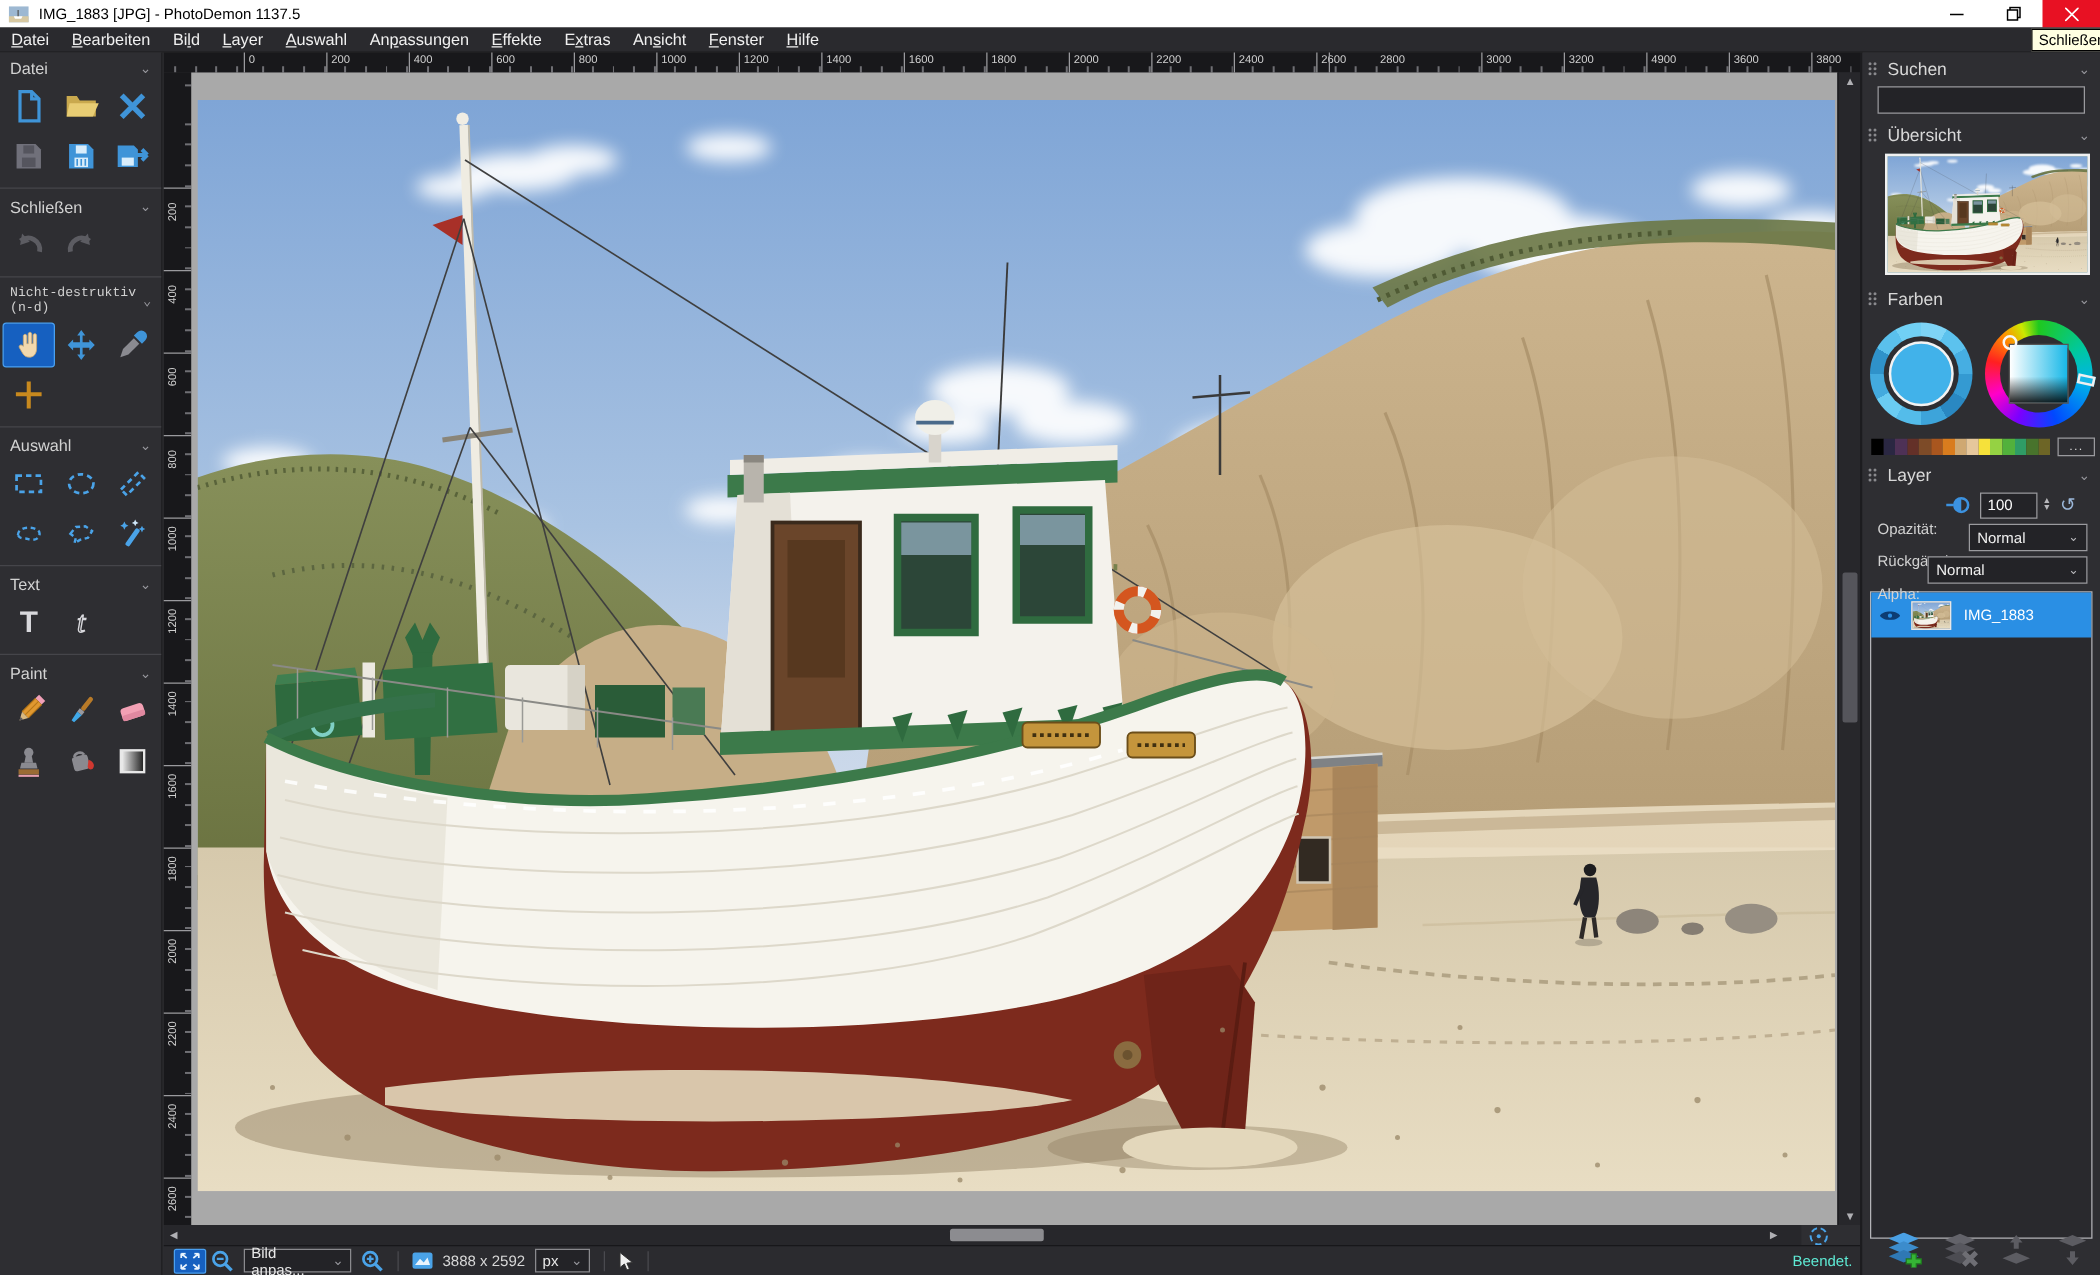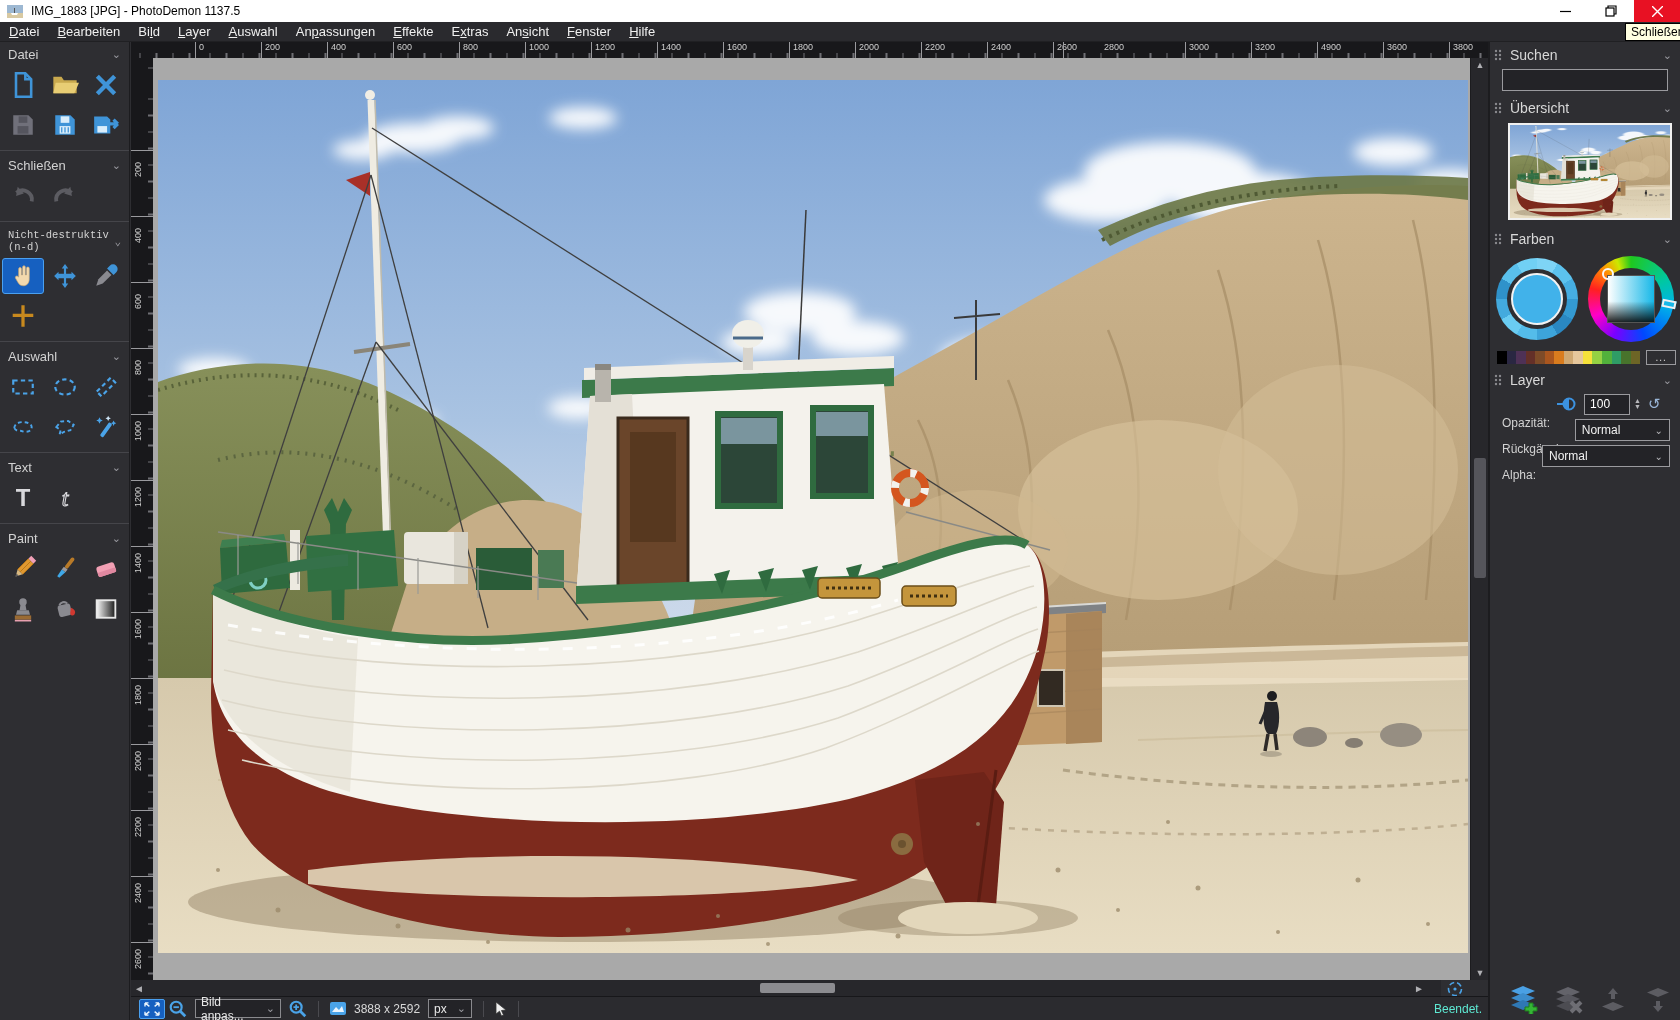--- a/index.html
+++ b/index.html
@@ -875,20 +875,34 @@
           <span class="chev">⌄</span>
       </div>
     </div>
     <div class="lrow">
       <span class="lab">Alpha:</span>
       <div class="dd">
         <span>Normal</span>
           <span class="chev">⌄</span>
       </div>
     </div>
+    <div class="layer-list">
+      <div class="layer-row">
+        <svg width="18" height="13" viewBox="0 0 20 13">
+          <path d="M1,6.5 C4,1.5 16,1.5 19,6.5 C16,11.5 4,11.5 1,6.5 Z" fill="#0d3d73"></path>
+            <circle cx="10" cy="6.5" r="2.6" fill="#2a8fe4" stroke="#0d3d73" stroke-width="1.4"></circle>
+        </svg>
+        <div class="lthumb">
+            <svg viewBox="0 0 1310 873" preserveAspectRatio="none">
+              <use href="#scene"></use>
+            </svg>
+          </div>
+        <span class="lname">IMG_1883</span>
+      </div>
+    </div>
     <div class="layer-btns">
       <div class="lb">
         <svg width="30" height="28" viewBox="0 0 30 28">
           <polygon points="14,0 26,5 14,10 2,5" fill="#4aa0e4"></polygon>
             <polygon points="14,7 26,12 14,17 2,12" fill="#3c8ccc"></polygon>
             <polygon points="14,14 26,19 14,24 2,19" fill="#2f78b4"></polygon>
           <path d="M20,17 h4 v4 h4 v4 h-4 v4 h-4 v-4 h-4 v-4 h4 z" fill="#35b535" stroke="#1f7a1f" stroke-width="1"></path>
         </svg>
       </div>
       <div class="lb">

